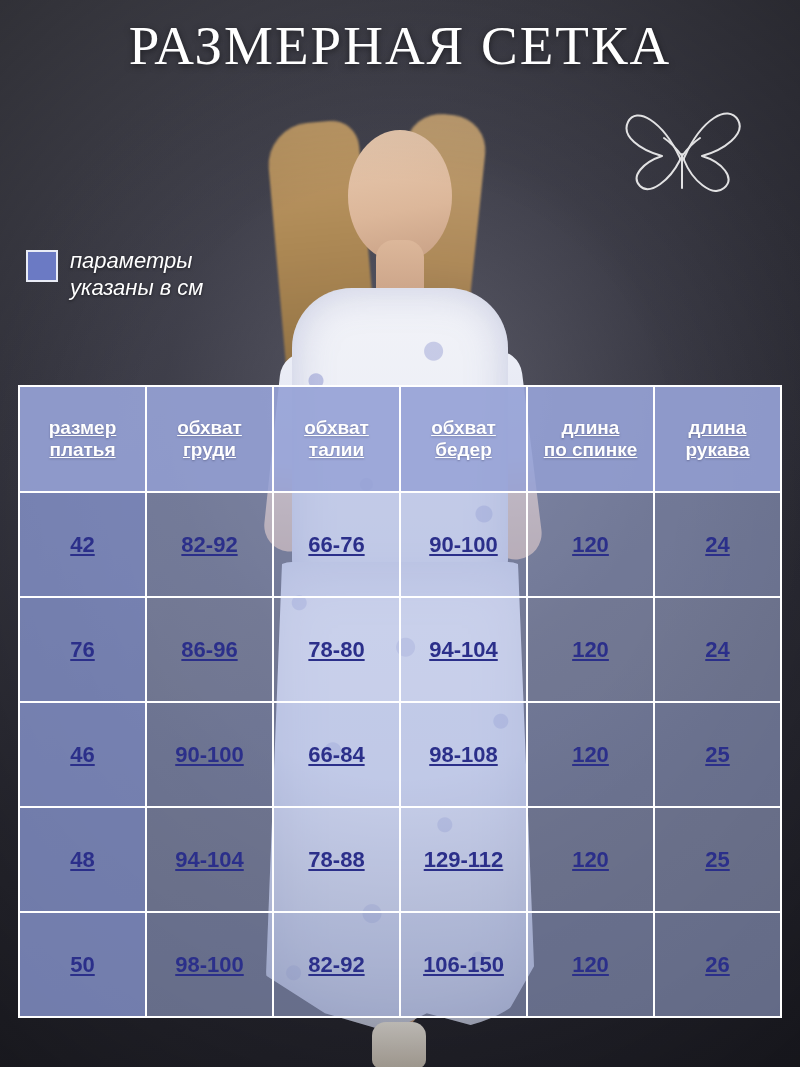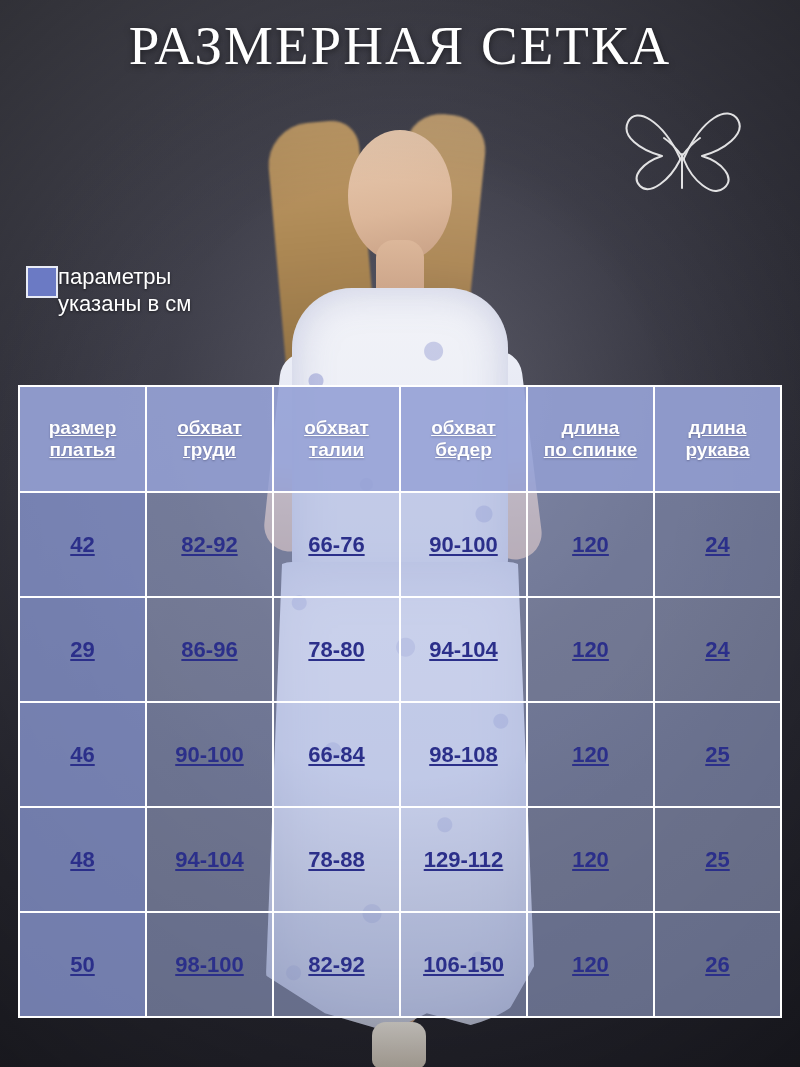--- a/index.html
+++ b/index.html
@@ -163,23 +163,25 @@
     top: 92px;
     width: 130px;
     height: 120px;
     opacity: .9;
   }
 
   
   .legend {
     position: absolute;
     left: 26px;
-    top: 264px;
+    top: 248px;
     display: flex;
     align-items: flex-start;
+    gap: 12px;
+    font-style: italic;
   }
   .legend-swatch {
     width: 28px; height: 28px;
     background: #6b7ac4;
     border: 2px solid #e9ecf6;
     margin-top: 2px;
     flex: none;
   }
   .legend-text {
     color: #ffffff;
@@ -294,21 +296,21 @@
       <tbody>
         <tr>
           <td class="col-0">42</td>
           <td class="col-1">82-92</td>
           <td class="col-2">66-76</td>
           <td class="col-3">90-100</td>
           <td class="col-4">120</td>
           <td class="col-5">24</td>
         </tr>
         <tr>
-          <td class="col-0">29</td>
+          <td class="col-0">76</td>
           <td class="col-1">86-96</td>
           <td class="col-2">78-80</td>
           <td class="col-3">94-104</td>
           <td class="col-4">120</td>
           <td class="col-5">24</td>
         </tr>
         <tr>
           <td class="col-0">46</td>
           <td class="col-1">90-100</td>
           <td class="col-2">66-84</td>

